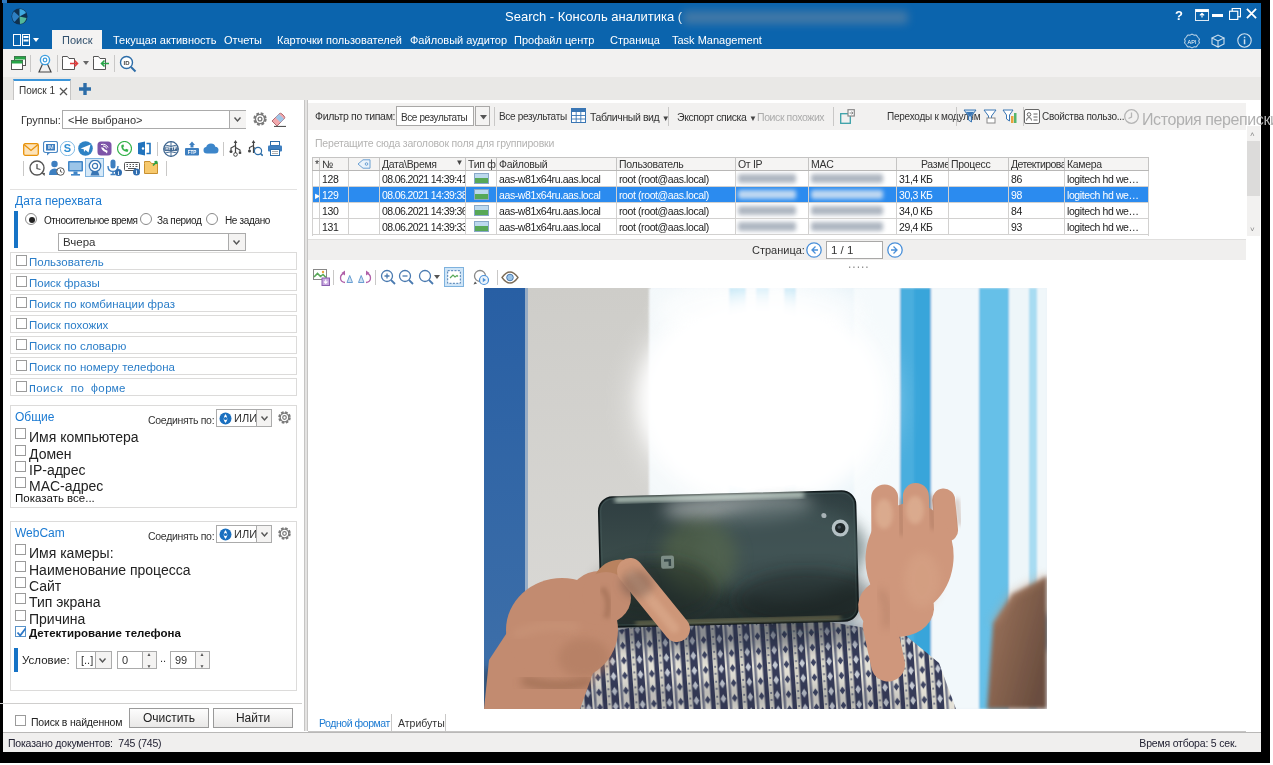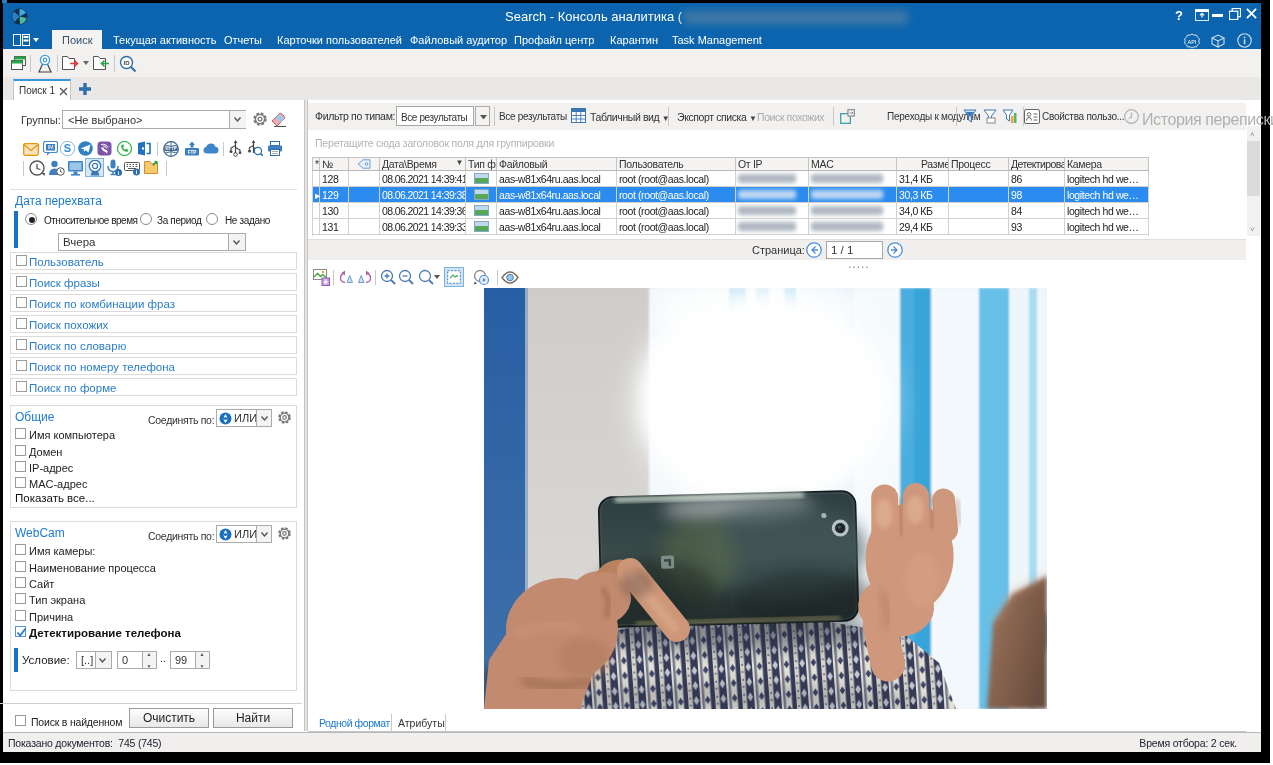--- a/index.html
+++ b/index.html
@@ -4,21 +4,21 @@
 <style>
   * { margin:0; padding:0; box-sizing:border-box; }
   html,body { width:1273px; height:765px; }
   body { background:#000; font-family:"Liberation Sans", sans-serif; position:relative; overflow:hidden; }
   .abs { position:absolute; white-space:nowrap; }
   .cb { position:absolute; width:11px; height:11px; background:#fff; border:1px solid #9b9b9b; }
   .sep-v { position:absolute; width:1px; background:#c9c8c7; }
   .cbrow { position:absolute; left:10px; width:287px; height:18px; border:1px solid #dcdbda; background:#fff; }
   .cbrow .cbx { position:absolute; left:5px; top:2px; width:11px; height:11px; background:#fff; border:1px solid #9b9b9b; }
   .cbrow .cbt { position:absolute; left:18px; top:2.5px; font-size:11.5px; color:#2a7dc8; }
-  .lbl { font-size:11px; color:#222; }
+  .lbl { font-size:14px; color:#222; }
   .combo { position:absolute; width:56px; height:18px; background:#fff; border:1px solid #ababab; }
   .carbtn { position:absolute; right:0; top:0; width:15px; height:16px; background:#f4f3f2; border-left:1px solid #ababab; }
   .spin { position:absolute; width:40px; height:18px; background:#fff; border:1px solid #ababab; }
   .spinb { position:absolute; right:0; top:0; width:14px; height:16px; background:#f4f3f2; border-left:1px solid #ababab; background-image:linear-gradient(#f4f3f2 47%, #ababab 47%, #ababab 53%, #f4f3f2 53%); }
   .spinb:before { content:"▲"; position:absolute; top:-1px; left:3.5px; font-size:5px; color:#555; }
   .spinb:after { content:"▼"; position:absolute; bottom:-1px; left:3.5px; font-size:5px; color:#555; }
   #gtab { border-collapse:collapse; table-layout:fixed; width:837px; font-size:10.5px; letter-spacing:-0.4px; color:#222; }
   #gtab th, #gtab td { border:1px solid #d2d1d0; padding:0 2px; overflow:hidden; white-space:nowrap; height:16px; }
   #gtab th { background:#f5f4f3; border-color:#c5c4c3; font-weight:normal; text-align:left; color:#333; height:11px; font-size:10.5px; letter-spacing:-0.3px; }
   #gtab tr.gh th { border-bottom:1px solid #b8b7b6; }
@@ -44,21 +44,21 @@
 
 <div class="abs" style="left:3px;top:77px;width:1258px;height:23px;background:#e9e8e6;"></div>
 
 <div class="abs" style="left:3px;top:100px;width:1258px;height:632px;background:#fff;"></div>
 
 <div class="abs" style="left:304px;top:100px;width:4px;height:632px;background:#e4e3e2;border-left:1px solid #c6c5c4;border-right:1px solid #c6c5c4;"></div>
 
 <div class="abs" style="left:3px;top:731px;width:1258px;height:2px;background:#fff;border-bottom:1px solid #b9b8b7;"></div>
 <div class="abs" style="left:3px;top:733px;width:1258px;height:19px;background:#f0efee;font-size:11px;color:#222233;">
   <span class="abs" style="left:5px;top:4px;font-size:10.5px;letter-spacing:-0.2px;">Показано документов:&nbsp; 745 (745)</span>
-  <span class="abs" style="right:24px;top:4px;font-size:10.5px;letter-spacing:-0.2px;">Время отбора: 2 сек.</span>
+  <span class="abs" style="right:24px;top:4px;font-size:10.5px;letter-spacing:-0.2px;">Время отбора: 5 сек.</span>
 </div>
 
 
 <svg class="abs" style="left:11px;top:8px;" width="17" height="17" viewBox="0 0 17 17">
   <circle cx="8.5" cy="8.5" r="8" fill="#10314f"></circle>
   <path d="M8.5 1 A7.5 7.5 0 0 1 15 5 L8.5 8.5 Z" fill="#3fa9e0"></path>
   <path d="M15.5 10 A7.5 7.5 0 0 1 9 16 L8.5 8.5 Z" fill="#52b89a"></path>
   <path d="M3 3.5 A7.5 7.5 0 0 0 3.5 14 L8.5 8.5 Z" fill="#2d7fc2"></path>
 </svg>
 <div class="abs" style="left:505px;top:9px;font-size:13px;color:#fff;">Search - Консоль аналитика (</div>
@@ -86,21 +86,21 @@
   <path d="M20 4 L26 4 L23 8 Z" fill="#fff"></path>
 </svg>
 <div class="abs" style="left:52px;top:30px;width:50px;height:19px;background:#f4f3f2;"></div>
 <div class="abs" style="left:0;top:34px;width:1261px;height:13px;font-size:11px;color:#fff;">
   <span class="abs" style="left:62px;color:#31506d;">Поиск</span>
   <span class="abs" style="left:113px;">Текущая активность</span>
   <span class="abs" style="left:224px;">Отчеты</span>
   <span class="abs" style="left:277px;">Карточки пользователей</span>
   <span class="abs" style="left:410px;">Файловый аудитор</span>
   <span class="abs" style="left:514px;">Профайл центр</span>
-  <span class="abs" style="left:610px;">Карантин</span>
+  <span class="abs" style="left:610px;">Страница</span>
   <span class="abs" style="left:672px;">Task Management</span>
 </div>
 <svg class="abs" style="left:1184px;top:33px;" width="16" height="16" viewBox="0 0 16 16">
   <path d="M8 1 L10 2.2 L12.5 2 L13.5 4.2 L15.5 5.8 L14.8 8 L15.5 10.2 L13.5 11.8 L12.5 14 L10 13.8 L8 15 L6 13.8 L3.5 14 L2.5 11.8 L0.5 10.2 L1.2 8 L0.5 5.8 L2.5 4.2 L3.5 2 L6 2.2 Z" fill="none" stroke="#cfe0ee" stroke-width="1"></path>
   <text x="8" y="10.5" font-size="5.5" fill="#fff" text-anchor="middle" font-family="Liberation Sans">API</text>
 </svg>
 <svg class="abs" style="left:1210px;top:33px;" width="17" height="16" viewBox="0 0 17 16">
   <path d="M2 5 L8 2 L14 5 L8 8 Z M2 5 L2 11 L8 14 L8 8 M14 5 L14 11 L8 14" fill="none" stroke="#cfe0ee" stroke-width="1.1"></path>
 </svg>
 <svg class="abs" style="left:1237px;top:33px;" width="15" height="15" viewBox="0 0 15 15">
@@ -315,21 +315,21 @@
       <span class="cbt">Поиск похожих</span>
     </div>
   <div class="cbrow" style="top:336px;">
       <span class="cbx"></span>
       <span class="cbt">Поиск по словарю</span>
     </div>
   <div class="cbrow" style="top:357px;">
       <span class="cbx"></span>
       <span class="cbt">Поиск по номеру телефона</span>
     </div>
-  <div class="cbrow" style="top:378px;">
+  <div class="cbrow" style="top:378px;font-family:Liberation Mono, monospace;">
       <span class="cbx"></span>
       <span class="cbt">Поиск по форме</span>
     </div>
 </div>
 
 <div class="abs" style="left:10px;top:405px;width:287px;height:103px;border:1px solid #dcdbda;background:#fff;"></div>
 <div class="abs" style="left:15px;top:410px;font-size:12px;color:#1b7ad2;">Общие</div>
 <div class="abs" style="left:148px;top:414px;font-size:10.5px;letter-spacing:-0.3px;color:#333;">Соединять по:</div>
 <div class="combo" style="left:216px;top:409px;">
   <svg width="13" height="13" viewBox="0 0 13 13" style="position:absolute;left:2px;top:2px;">

